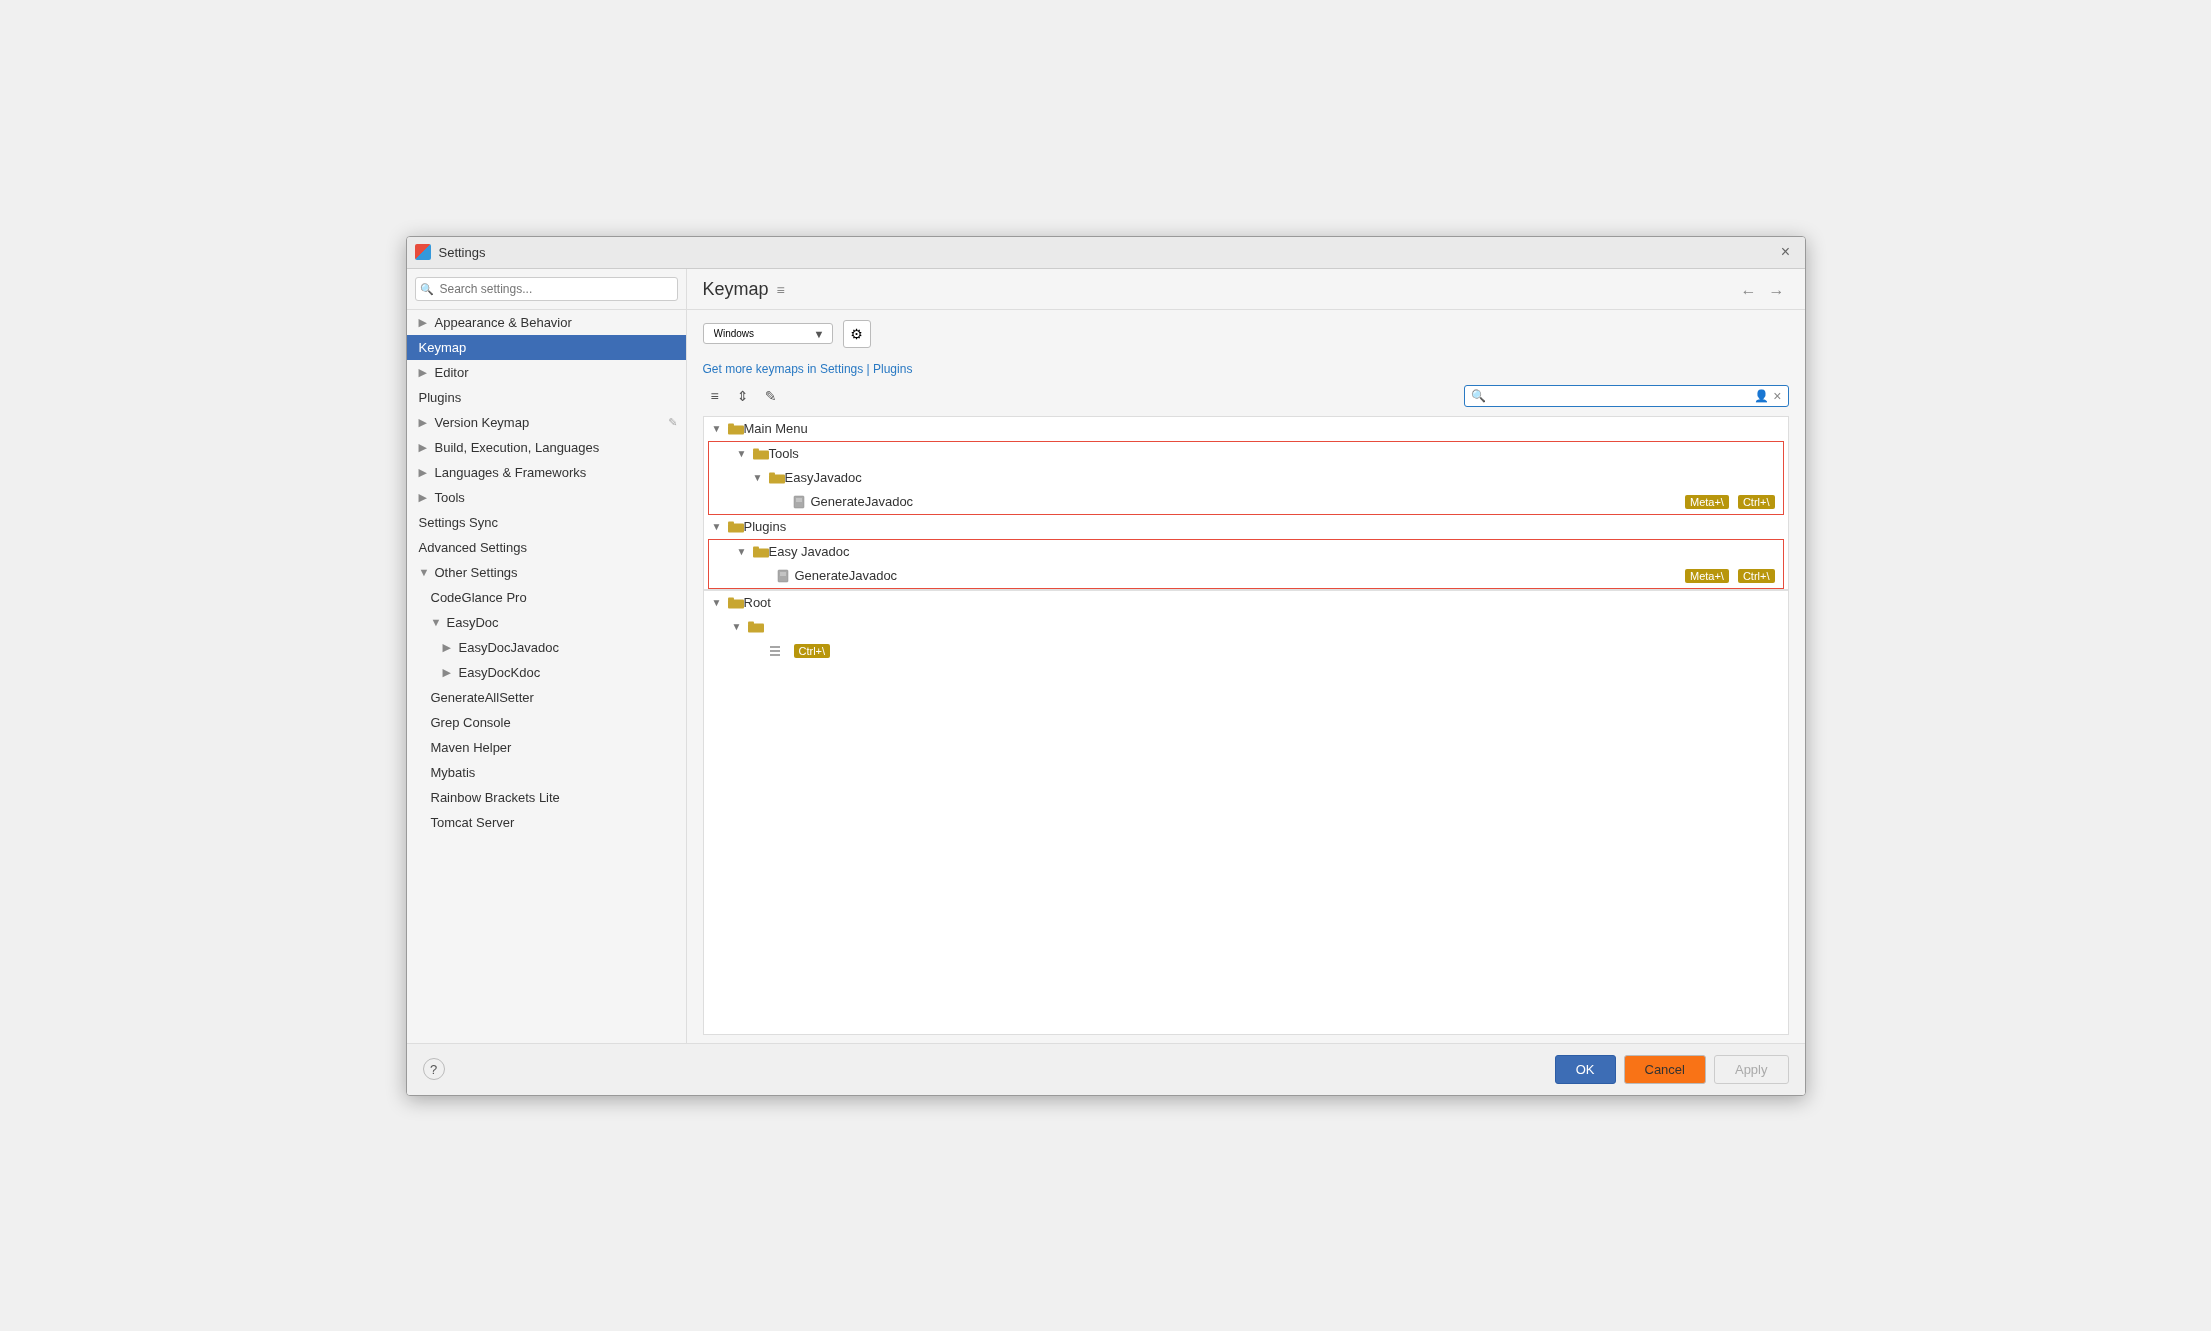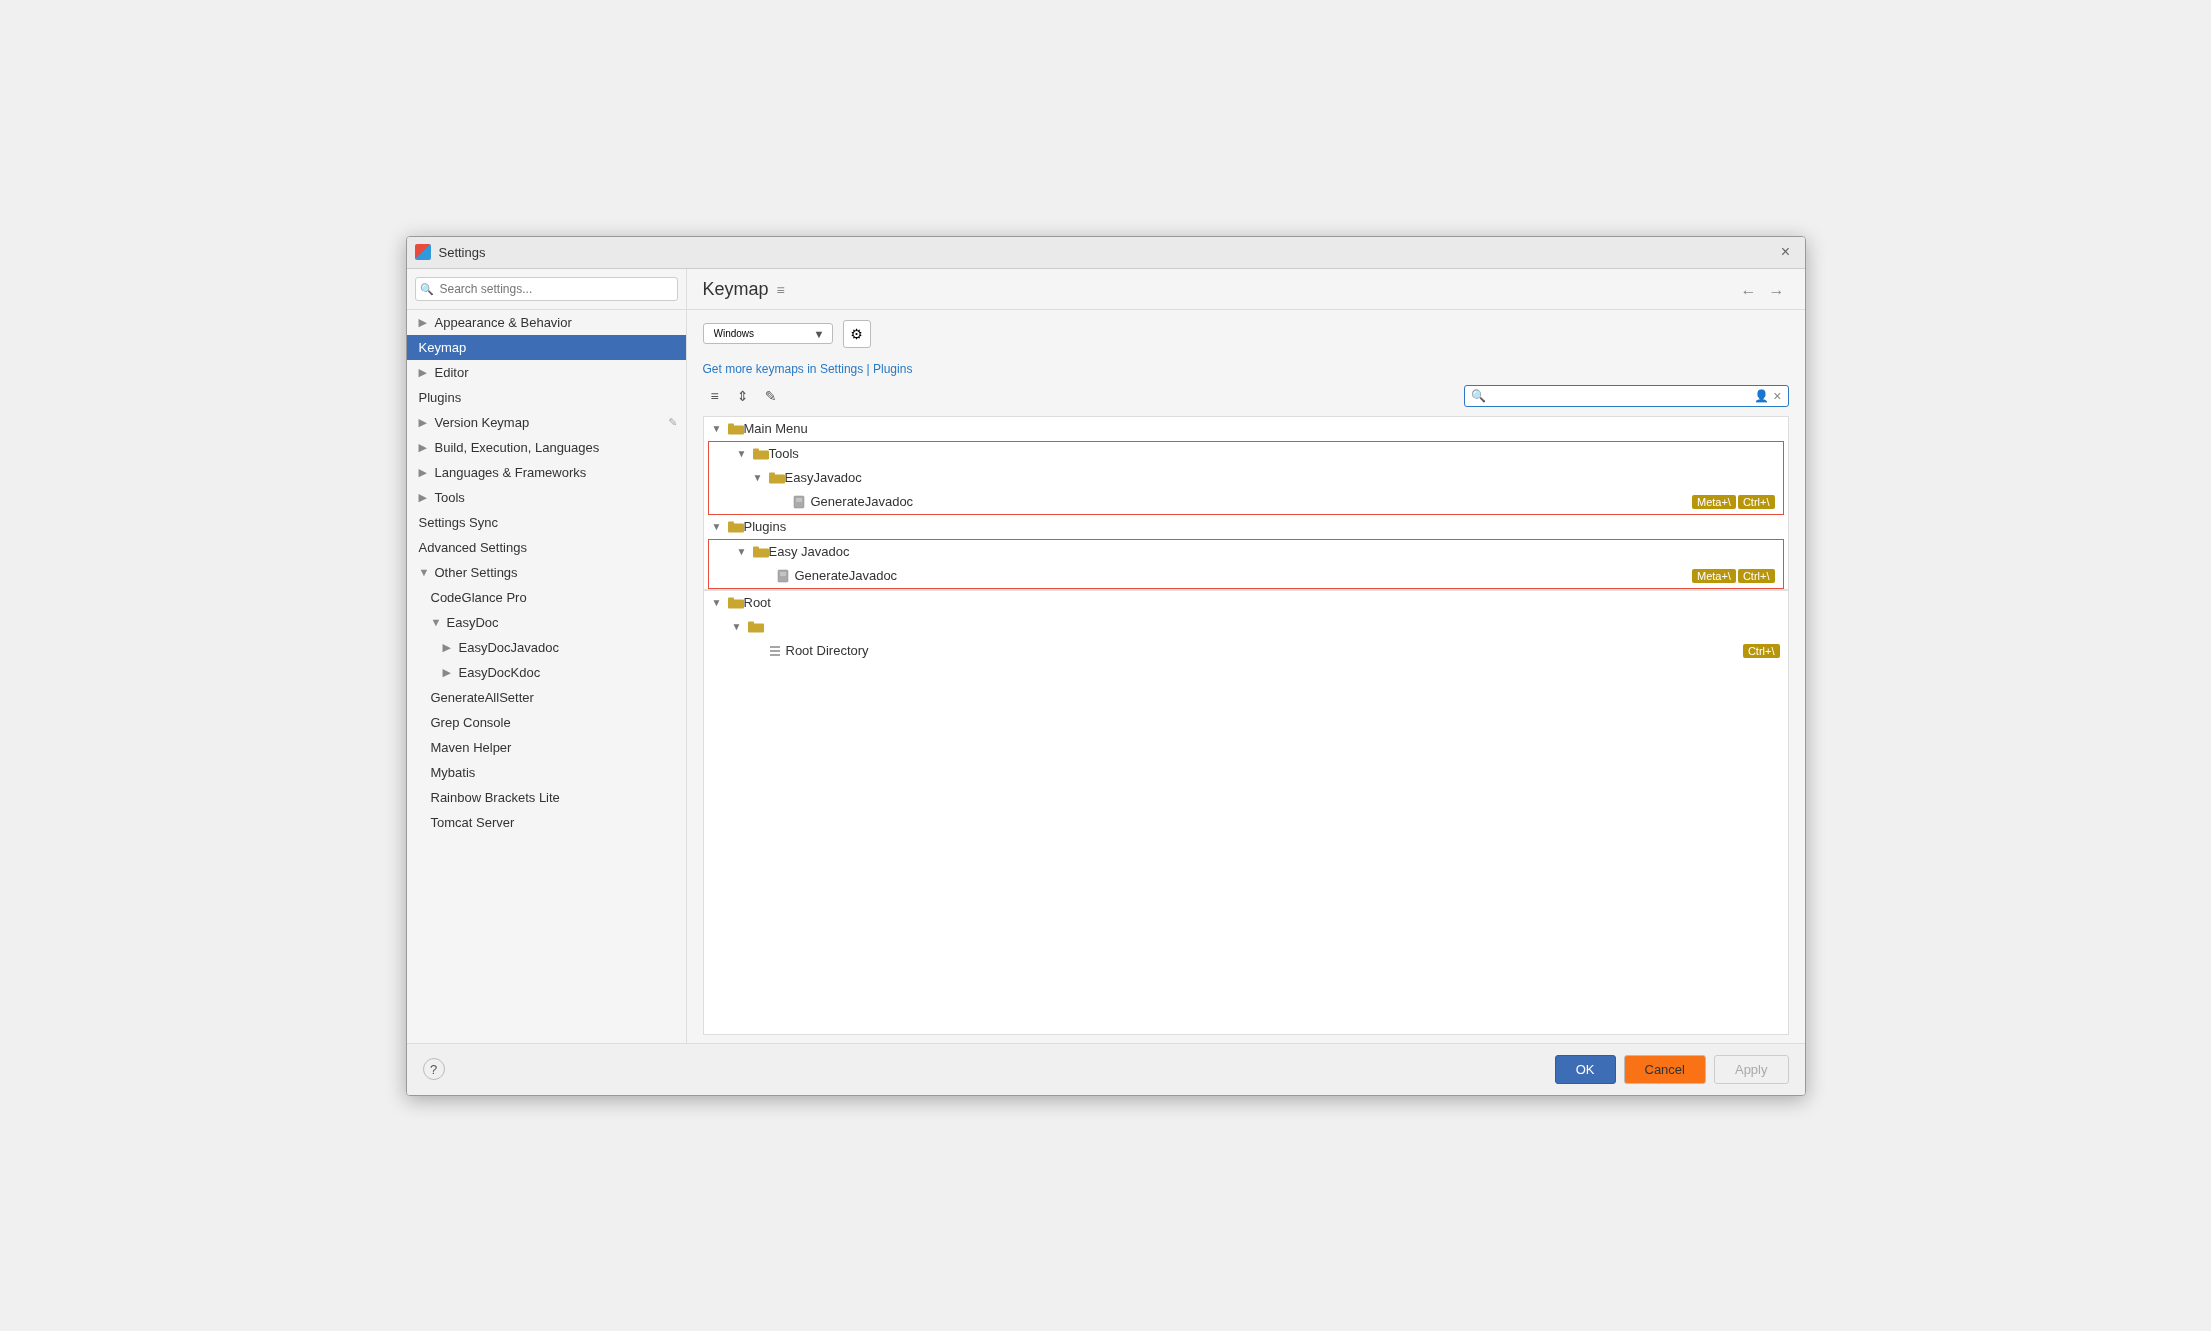--- a/index.html
+++ b/index.html
@@ -280,21 +280,21 @@
     .tree-chevron {
       width: 14px;
       margin-right: 2px;
       color: #777;
       font-size: 10px;
       flex-shrink: 0;
     }
     .tree-label { flex: 1; }
     .tree-shortcut {
       display: flex;
-      gap: 2px;
+      gap: 9px;
       margin-left: 8px;
     }
     .shortcut-badge {
       background: #b8960c;
       color: white;
       font-size: 11px;
       padding: 1px 5px;
       border-radius: 2px;
     }
     .tree-item.indent-1 { padding-left: 20px; }
@@ -590,21 +590,20 @@
           </svg>
         </div>
 
         <div class="tree-item" style="padding-left:48px;">
           <span class="tree-chevron" style="visibility:hidden;">▼</span>
           <svg class="file-icon" viewBox="0 0 14 14" style="margin-right:4px;">
             <line x1="2" y1="3" x2="12" y2="3" stroke="#888" stroke-width="1.5"></line>
             <line x1="2" y1="7" x2="12" y2="7" stroke="#888" stroke-width="1.5"></line>
             <line x1="2" y1="11" x2="12" y2="11" stroke="#888" stroke-width="1.5"></line>
           </svg>
-          <span class="tree-label">Root Directory</span>
           <div class="tree-shortcut">
             <span class="shortcut-badge">Ctrl+\</span>
           </div>
         </div>
 
       </div>
     </div>
   </div>
 
   <div class="bottom-bar">

